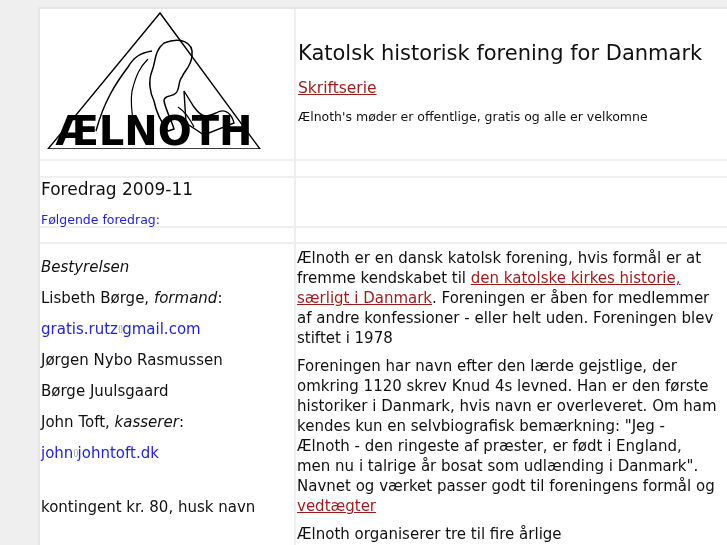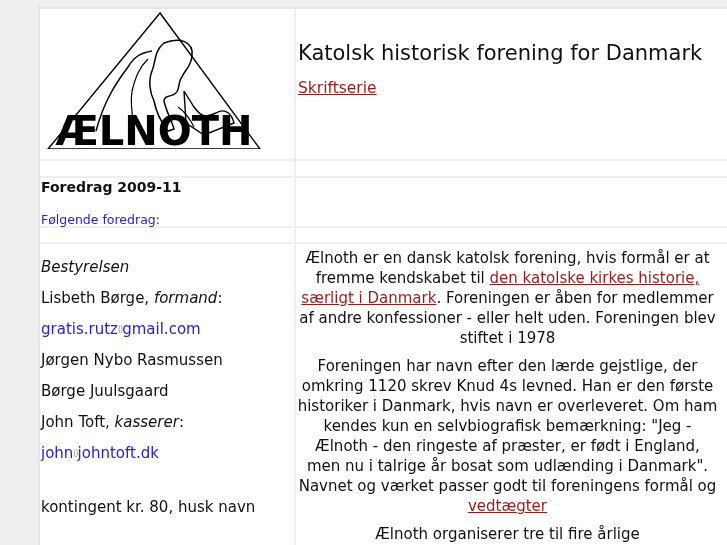--- a/index.html
+++ b/index.html
@@ -13,35 +13,35 @@
     .page {
       position: absolute; left: 38px; top: 7px;
       width: 689px; height: 560px;
       background: #ffffff;
       border-left: 2px solid #e6e6e6;
       border-top: 2px solid #e6e6e6;
     }
     .row { position: absolute; left: 0; right: 2px; border-bottom: 2px solid #efefef; }
     .cell { position: absolute; top: 0; bottom: 0; }
     .cell.left { left: 0; width: 252px; }
-    .cell.right { left: 254px; right: 4px; border-left: 2px solid #efefef; text-align: center; }
+    .cell.right { left: 254px; right: 4px; border-left: 2px solid #efefef; }
 
     .row-header { top: 0; height: 150px; }
     .row-spacer1 { top: 152px; height: 15px; }
     .row-talks { top: 169px; height: 48px; }
     .row-spacer2 { top: 219px; height: 14px; }
     .row-content { top: 235px; height: 340px; border-bottom: none; }
 
     .logo { position: absolute; left: 4px; top: 2px; width: 220px; height: 138px; }
 
     .site-title { position: absolute; left: 2px; top: 32px; font-size: 21px; white-space: nowrap; margin: 0; font-weight: normal; }
     .series-link { position: absolute; left: 2px; top: 70px; font-size: 15.5px; color: #9b1a1a; text-decoration: underline; }
     .tagline { position: absolute; left: 2px; top: 100px; font-size: 12.5px; white-space: nowrap; }
 
-    .talks-label { position: absolute; left: 1px; top: 1px; font-size: 14px; font-weight: bold; }
+    .talks-label { position: absolute; left: 1px; top: 1px; font-size: 17px; }
     .talks-link { position: absolute; left: 1px; top: 34px; font-size: 12.5px; color: #2323d6; text-decoration: none; }
 
     .board { position: absolute; left: 1px; top: 8px; font-size: 15px; line-height: 31px; }
     .board div { white-space: nowrap; height: 31px; }
     .board .email { color: #2323d6; text-decoration: none; }
     .at-img { display: inline-block; font-size: 8px; color: #999; vertical-align: middle; letter-spacing: -1px; }
     .board .gap { height: 23px; }
 
     .article { position: absolute; left: 1px; top: 4px; width: 425px; font-size: 15px; line-height: 20px; }
     .article p { margin: 0 4px 8px 0; }
@@ -60,20 +60,21 @@
         <path d="M108,40 C96,42 90,46 84,56 C72,72 60,90 52,120" fill="none" stroke="#000" stroke-width="1.5"></path>
         <path d="M104,48 C96,56 92,64 88,80 C86,92 88,104 90,116" fill="none" stroke="#000" stroke-width="1.2"></path>
         <path d="M140,80 L150,96 C156,104 160,108 172,102 C182,96 188,104 190,112 L160,124 L142,112 Z" fill="none" stroke="#000" stroke-width="1.4"></path>
         <path d="M134,96 C140,100 146,108 150,116" fill="none" stroke="#000" stroke-width="1.2"></path>
         <text x="110" y="134" text-anchor="middle" font-family="DejaVu Sans, sans-serif" font-weight="bold" font-size="40" fill="#000">ÆLNOTH</text>
       </svg>
     </div>
     <div class="cell right">
       <h1 class="site-title">Katolsk historisk forening for Danmark</h1>
       <a class="series-link" href="#">Skriftserie</a>
+      <div class="tagline">Ælnoth's møder er offentlige, gratis og alle er velkomne</div>
     </div>
   </div>
 
   <div class="row row-spacer1">
     <div class="cell left"></div>
     <div class="cell right"></div>
   </div>
 
   <div class="row row-talks">
     <div class="cell left">

